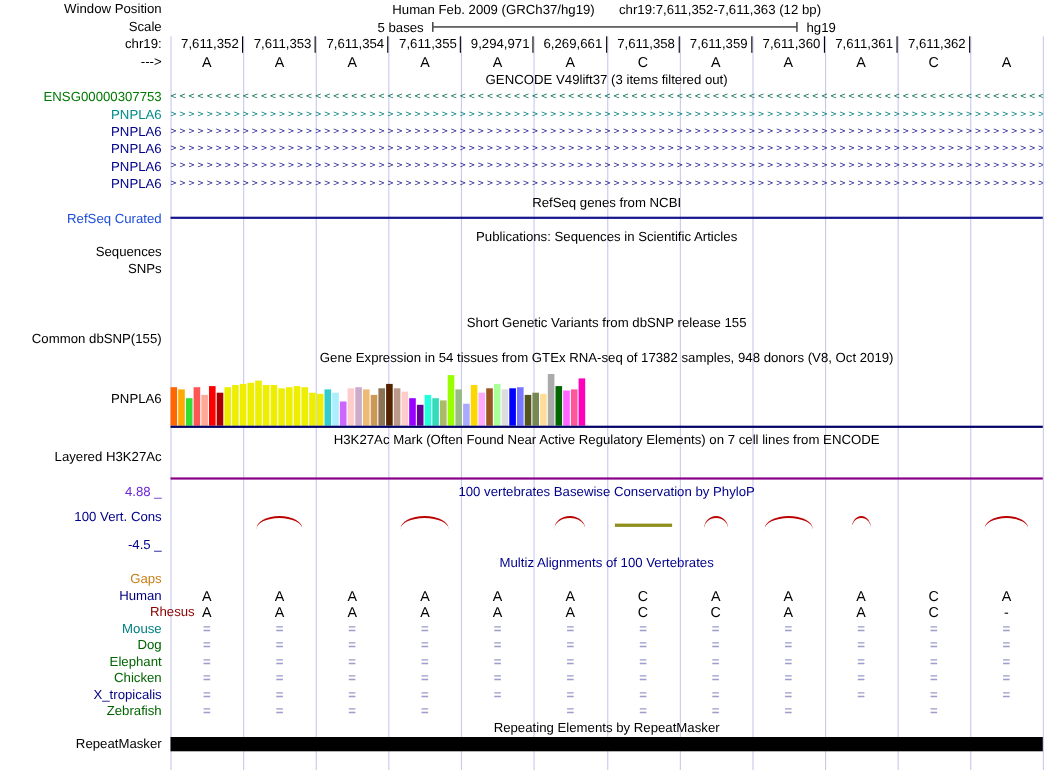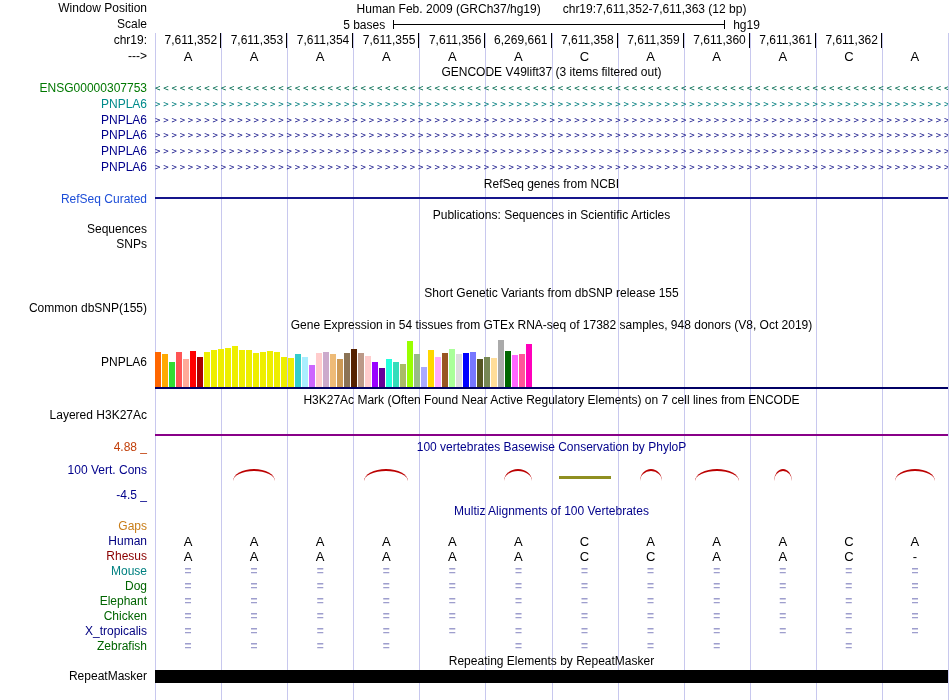--- a/index.html
+++ b/index.html
@@ -66,21 +66,21 @@
     </div>
   </div>
 
   <div class="row" style="top:33px">
     <div class="label">chr19:</div>
     <div class="track grid12" id="coord-cells">
         <div class="coord-cell">7,611,352</div>
         <div class="coord-cell">7,611,353</div>
         <div class="coord-cell">7,611,354</div>
         <div class="coord-cell">7,611,355</div>
-        <div class="coord-cell">7,611,356</div>
+        <div class="coord-cell">9,294,971</div>
         <div class="coord-cell">6,269,661</div>
         <div class="coord-cell">7,611,358</div>
         <div class="coord-cell">7,611,359</div>
         <div class="coord-cell">7,611,360</div>
         <div class="coord-cell">7,611,361</div>
         <div class="coord-cell">7,611,362</div>
         <div class="coord-cell noborder"></div>
       </div>
   </div>
 
@@ -210,21 +210,21 @@
     </div>
   <div class="hline" style="top: 387px; height: 2px; background: rgb(0, 0, 100);"></div>
 
   <div class="title" style="top:393px">H3K27Ac Mark (Often Found Near Active Regulatory Elements) on 7 cell lines from ENCODE</div>
   <div class="row" style="top:408px">
     <div class="label">Layered H3K27Ac</div>
   </div>
   <div class="hline" style="top: 434px; height: 2px; background: rgb(136, 0, 136);"></div>
 
   <div class="row" style="top:440px">
-    <div class="label" style="color: #c2410c;">4.88 _</div>
+    <div class="label" style="color: #6d28d9;">4.88 _</div>
     <div class="track title" style="left: 155px; color: rgb(0, 0, 139);">100 vertebrates Basewise Conservation by PhyloP</div>
   </div>
   <div class="label" style="top: 463px; color: rgb(0, 0, 139);">100 Vert. Cons</div>
   <div id="cons-track">
       <div class="cons-arc" style="width: 42px; left: 78.125px; border-top-color: rgb(187, 0, 0); top: 14px;"></div>
       <div class="cons-arc" style="width: 44px; left: 209.292px; border-top-color: rgb(187, 0, 0); top: 14px;"></div>
       <div class="cons-arc" style="width: 28px; left: 349.458px; border-top-color: rgb(187, 0, 0); top: 14px;"></div>
       <div class="cons-flat" style="width: 52px; left: 403.542px; background: rgb(143, 143, 32); top: 21px;"></div>
       <div class="cons-arc" style="width: 22px; left: 484.625px; border-top-color: rgb(187, 0, 0); top: 14px;"></div>
       <div class="cons-arc" style="width: 44px; left: 539.708px; border-top-color: rgb(187, 0, 0); top: 14px;"></div>
@@ -251,21 +251,21 @@
           <div class="align-cell" style="color: rgb(0, 0, 0);">A</div>
           <div class="align-cell" style="color: rgb(0, 0, 0);">C</div>
           <div class="align-cell" style="color: rgb(0, 0, 0);">A</div>
           <div class="align-cell" style="color: rgb(0, 0, 0);">A</div>
           <div class="align-cell" style="color: rgb(0, 0, 0);">A</div>
           <div class="align-cell" style="color: rgb(0, 0, 0);">C</div>
           <div class="align-cell" style="color: rgb(0, 0, 0);">A</div>
         </div>
       </div>
       <div class="row" style="top: 549px;">
-        <div class="label" style="color: rgb(139, 0, 0);">Rhesus</div>
+        <div class="label" style="color: rgb(139, 0, 0); margin-left: 30px;">Rhesus</div>
         <div class="track grid12">
           <div class="align-cell" style="color: rgb(0, 0, 0);">A</div>
           <div class="align-cell" style="color: rgb(0, 0, 0);">A</div>
           <div class="align-cell" style="color: rgb(0, 0, 0);">A</div>
           <div class="align-cell" style="color: rgb(0, 0, 0);">A</div>
           <div class="align-cell" style="color: rgb(0, 0, 0);">A</div>
           <div class="align-cell" style="color: rgb(0, 0, 0);">A</div>
           <div class="align-cell" style="color: rgb(0, 0, 0);">C</div>
           <div class="align-cell" style="color: rgb(0, 0, 0);">C</div>
           <div class="align-cell" style="color: rgb(0, 0, 0);">A</div>

